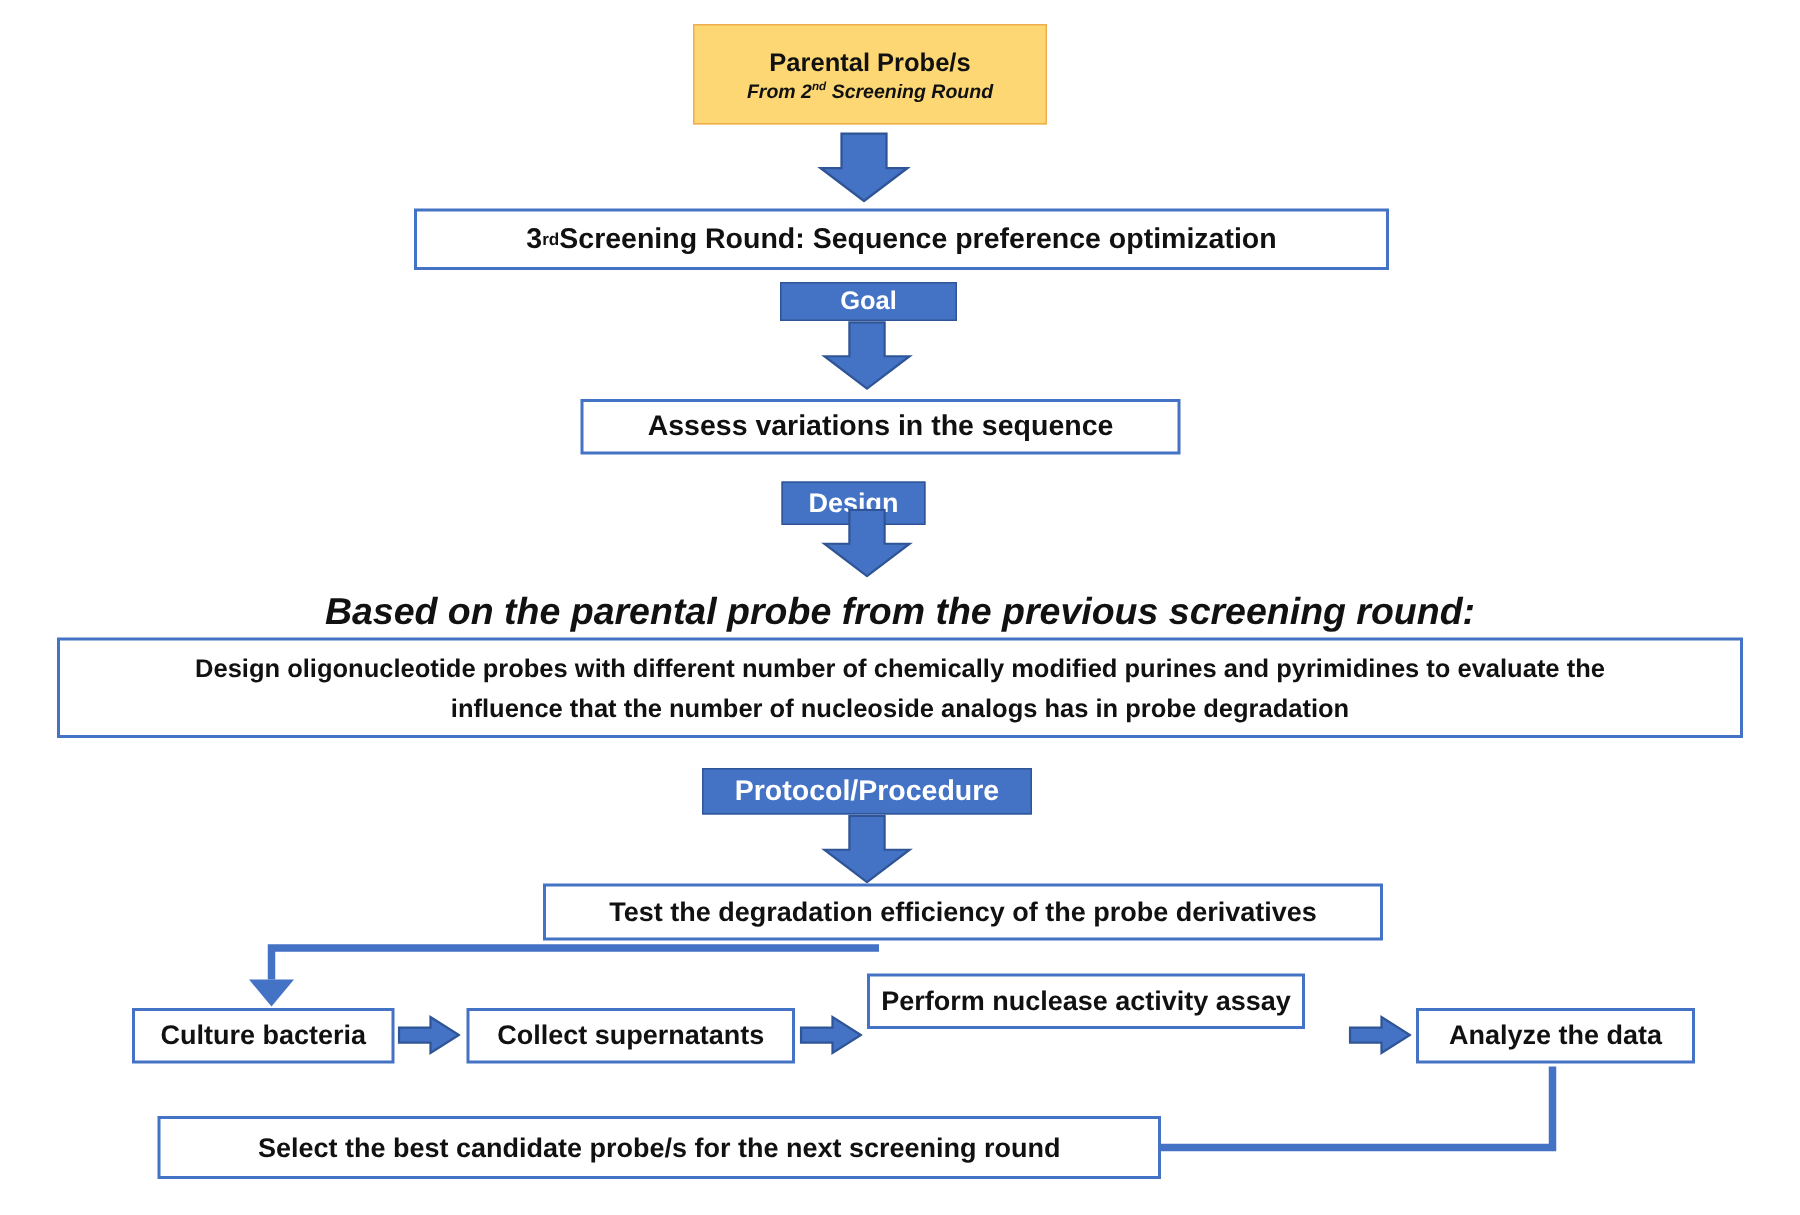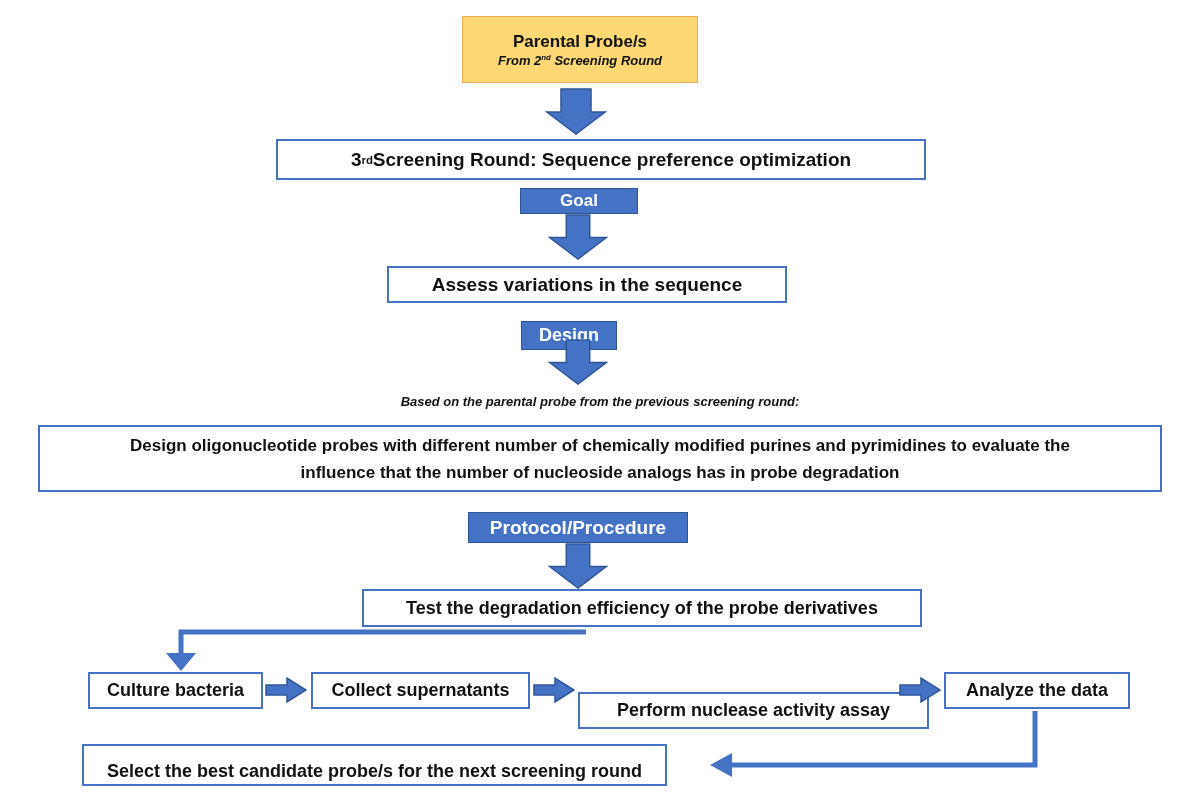--- a/index.html
+++ b/index.html
@@ -28,21 +28,21 @@
     text-align:center;color:var(--text);
   }
   .orange-title{font-weight:bold;font-size:17px;line-height:21px;}
   .orange-sub{font-weight:bold;font-style:italic;font-size:13px;line-height:17px;}
   .tag{
     background:var(--accent-blue);border:1.5px solid var(--accent-blue-dark);
     color:var(--label-text);font-weight:bold;
     display:flex;align-items:center;justify-content:center;text-align:center;
   }
   .italic-heading{
-    font-weight:bold;font-style:italic;font-size:13px;text-align:center;color:var(--text);
+    font-weight:bold;font-style:italic;font-size:25px;text-align:center;color:var(--text);
   }
   .bigline{display:block;font-weight:bold;font-size:17px;line-height:27px;text-align:left;}
   .arrow-shape{fill:var(--accent-blue);stroke:var(--accent-blue-dark);stroke-width:1.5;}
   .connector-line{fill:none;stroke:var(--accent-blue);stroke-width:5;}
   .connector-head{fill:var(--accent-blue);stroke:none;}
   .fs19{font-size:19px;}
   .fs18{font-size:18px;}
   .fs17{font-size:17px;}
   svg{display:block;}
   sup{font-size:0.6em;line-height:0;}
@@ -117,34 +117,34 @@
   </svg>
 
   <div class="abs box fs18" style="left:311px;top:672px;width:219px;height:37px;">
     <span>Collect supernatants</span>
   </div>
 
   <svg class="abs" style="left:533px;top:675px;" width="42" height="30" viewBox="0 0 42 30">
     <polygon class="arrow-shape" points="1,10 22,10 22,3 41,15 22,27 22,20 1,20"></polygon>
   </svg>
 
-  <div class="abs box fs18" style="left:578px;top:692px;width:351px;height:37px;">
+  <div class="abs box fs18" style="left:578px;top:649px;width:292px;height:37px;">
     <span>Perform nuclease activity assay</span>
   </div>
 
   <svg class="abs" style="left:899px;top:675px;" width="42" height="30" viewBox="0 0 42 30">
     <polygon class="arrow-shape" points="1,10 22,10 22,3 41,15 22,27 22,20 1,20"></polygon>
   </svg>
 
   <div class="abs box fs18" style="left:944px;top:672px;width:186px;height:37px;">
     <span>Analyze the data</span>
   </div>
 
   <svg class="abs" style="left:700px;top:706px;" width="345" height="80" viewBox="0 0 345 80">
     <path class="connector-line" d="M 335 5 L 335 59 L 32 59"></path>
     <polygon class="connector-head" points="32,47 32,71 10,59"></polygon>
   </svg>
 
-  <div class="abs box fs18" style="left:82px;top:744px;width:585px;height:42px;align-items:flex-end;">
+  <div class="abs box fs18" style="left:105px;top:744px;width:669px;height:42px;">
     <span>Select the best candidate probe/s for the next screening round</span>
   </div>
 
 </div>
 
 </body></html>

